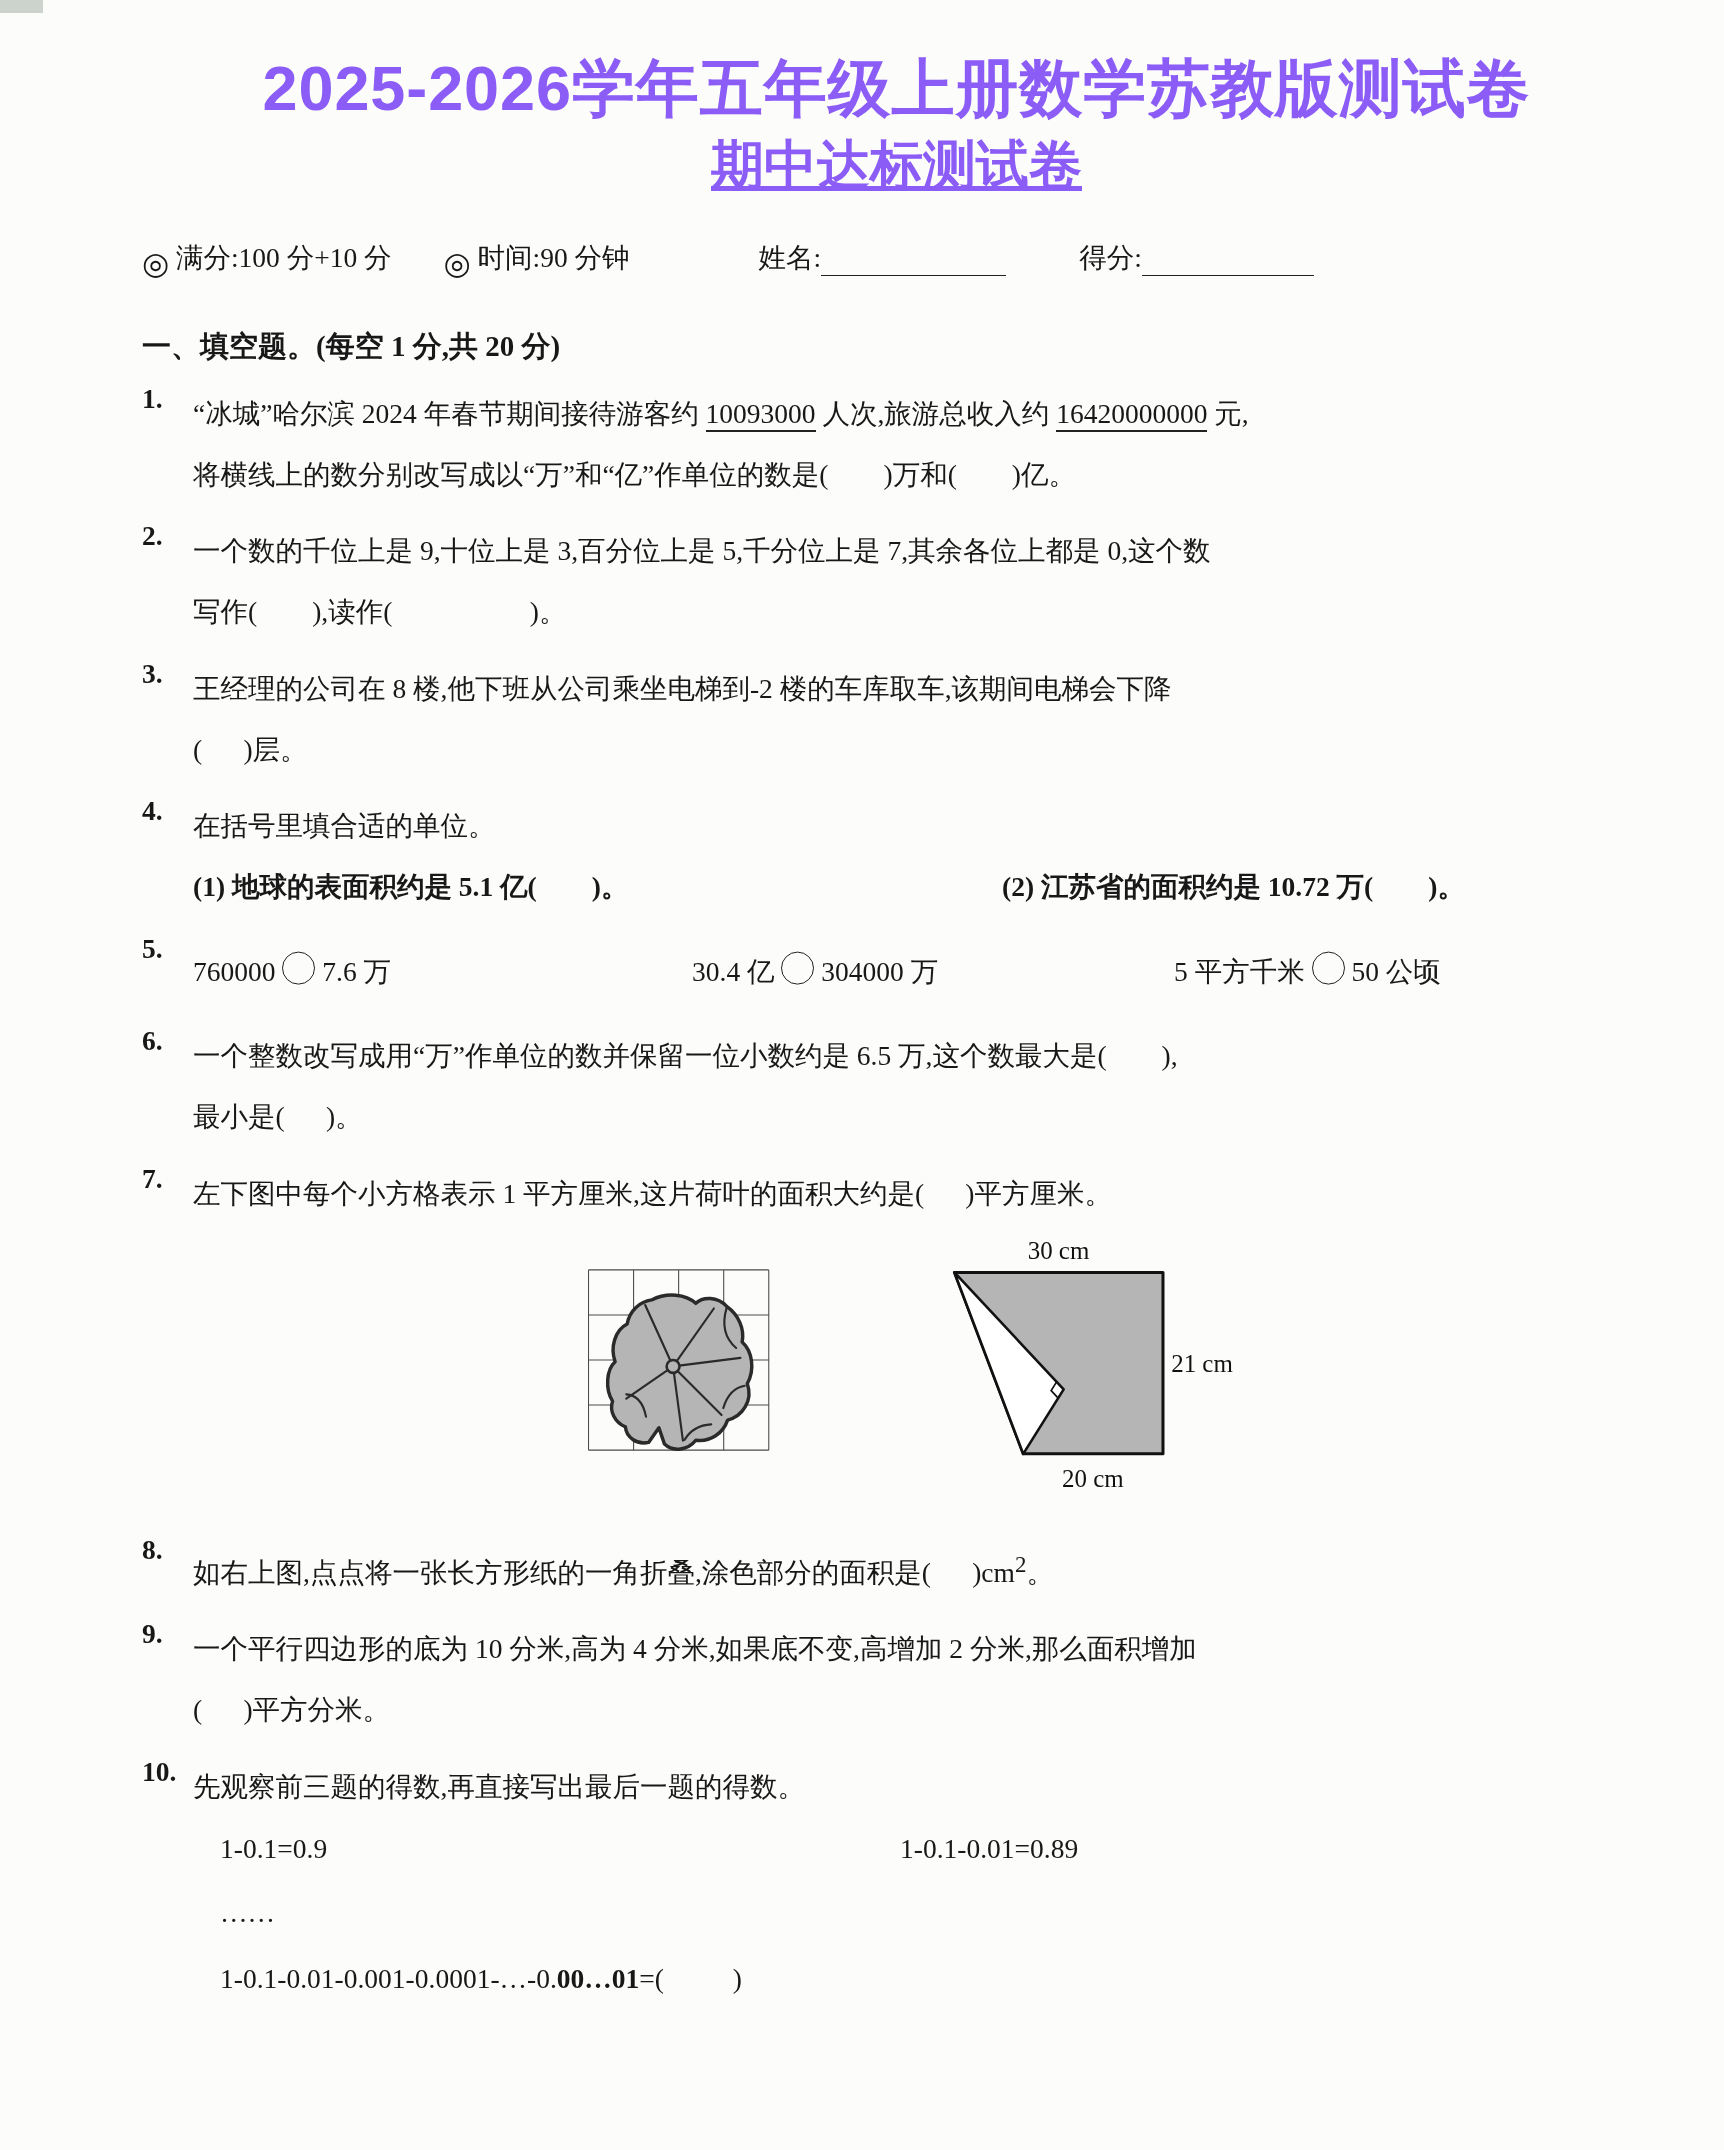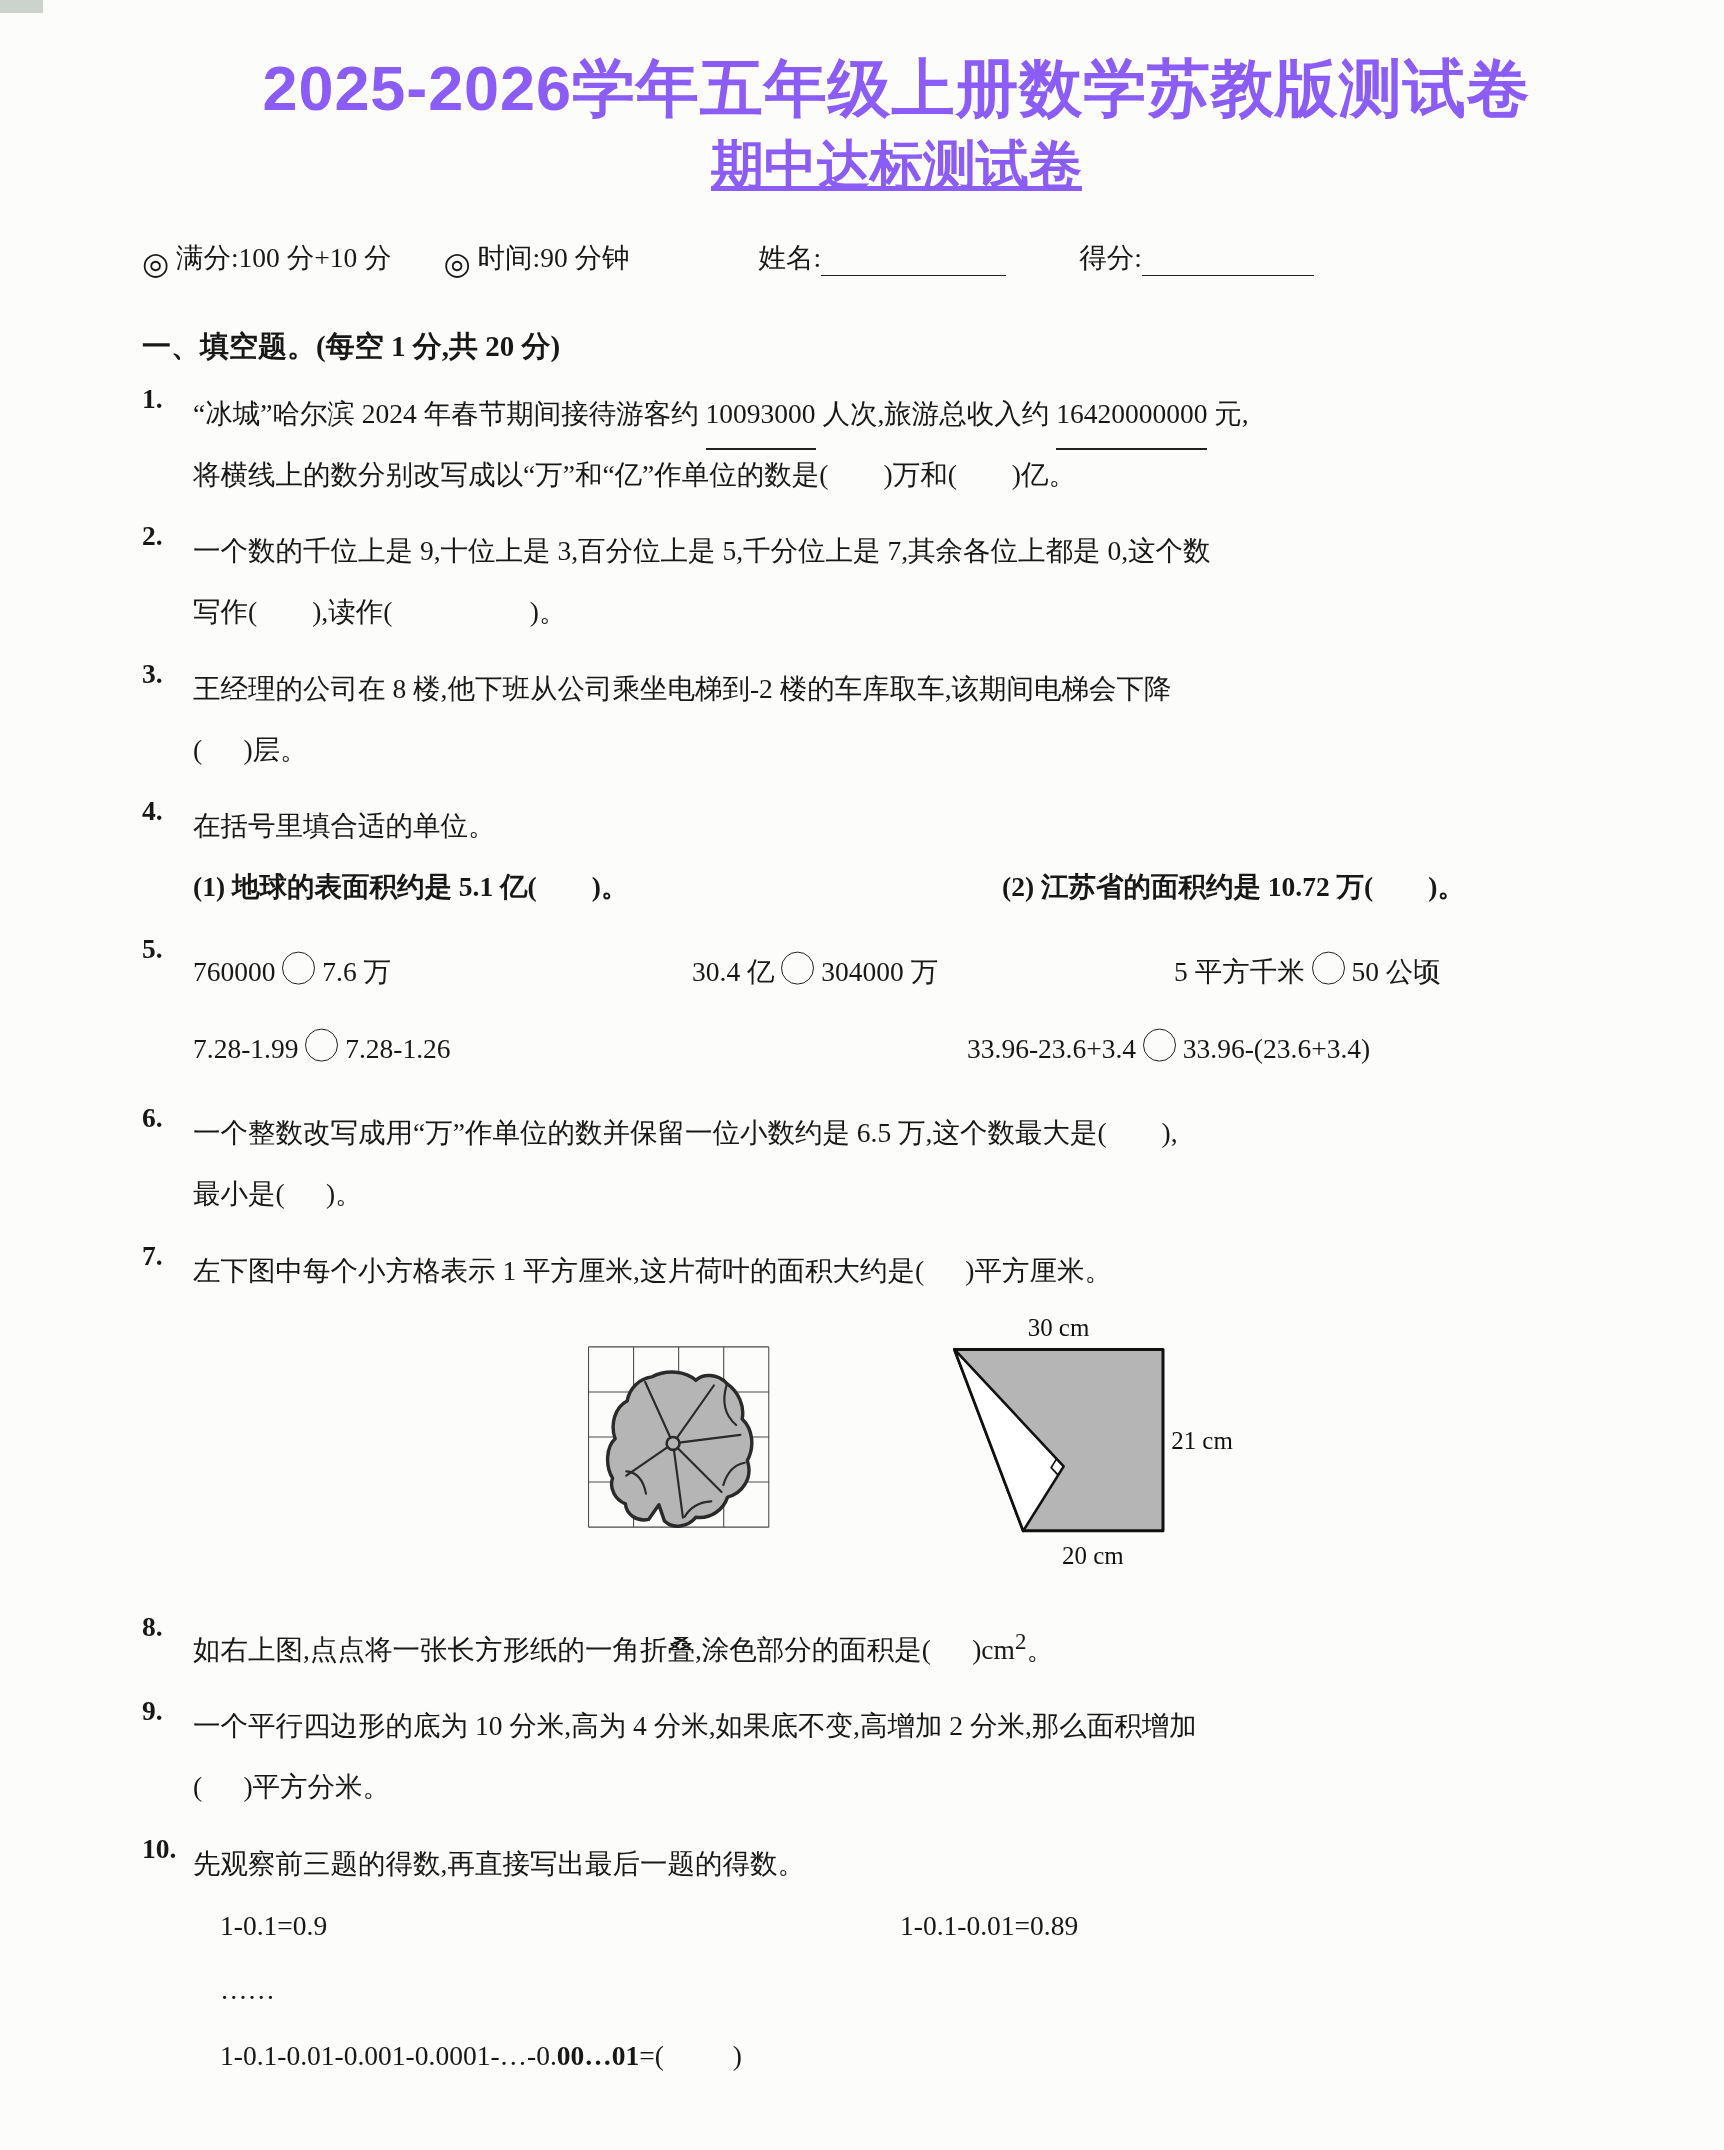--- a/index.html
+++ b/index.html
@@ -24,21 +24,21 @@
   .meta-item{display:flex;align-items:flex-end;white-space:pre;}
   .bullet{font-size:31px;line-height:1;margin-right:6.9px;transform:translateY(2.6px);}
   .gap1{width:52px;} .gap2{width:129px;} .gap3{width:73px;}
   .blank-line{display:inline-block;border-bottom:1.7px solid #222;height:4.3px;}
   .name-blank{width:185px;} .score-blank{width:172px;}
   .section-heading{margin-top:51px;font-size:29px;font-weight:bold;white-space:pre-wrap;}
   .q{display:flex;margin-top:15.5px;font-size:27.5px;}
   .qno{width:51px;flex:none;font-weight:bold;}
   .qbody{flex:1;min-width:0;}
   .qline{line-height:61px;white-space:pre-wrap;}
-  .u{border-bottom:2.2px solid #222;padding-bottom:19px;}
+  .u{border-bottom:2.2px solid #222;padding-bottom:1px;}
   .two-col{display:flex;font-weight:bold;}
   .col-a{width:809px;flex:none;}
   .circle{
     display:inline-block;width:31px;height:31px;border:1.7px solid #222;border-radius:50%;
     vertical-align:middle;margin:0 6.9px;transform:translateY(-3.4px);flex:none;
   }
   .circle.small{width:27.5px;height:27.5px;}
   .cmp-row{display:flex;align-items:center;line-height:77px;white-space:pre;}
   .cmp{display:flex;align-items:center;white-space:pre;}
   .r1c1{width:499px;} .r1c2{width:482px;}
@@ -109,24 +109,20 @@
       </div>
     </div>
 
     <div class="q">
       <span class="qno">5.</span>
       <div class="qbody">
         <div class="cmp-row">
           <span class="cmp r1c1"><span>760000</span><span class="circle"></span><span>7.6 万</span></span>
           <span class="cmp r1c2"><span>30.4 亿</span><span class="circle"></span><span>304000 万</span></span>
           <span class="cmp"><span>5 平方千米</span><span class="circle"></span><span>50 公顷</span></span>
-        </div>
-        <div class="cmp-row">
-          <span class="cmp r2c1"><span>7.28-1.99</span><span class="circle"></span><span>7.28-1.26</span></span>
-          <span class="cmp"><span>33.96-23.6+3.4</span><span class="circle"></span><span>33.96-(23.6+3.4)</span></span>
         </div>
       </div>
     </div>
 
     <div class="q">
       <span class="qno">6.</span>
       <div class="qbody">
         <div class="qline">一个整数改写成用“万”作单位的数并保留一位小数约是 6.5 万,这个数最大是(        ),</div>
         <div class="qline">最小是(      )。</div>
       </div>

